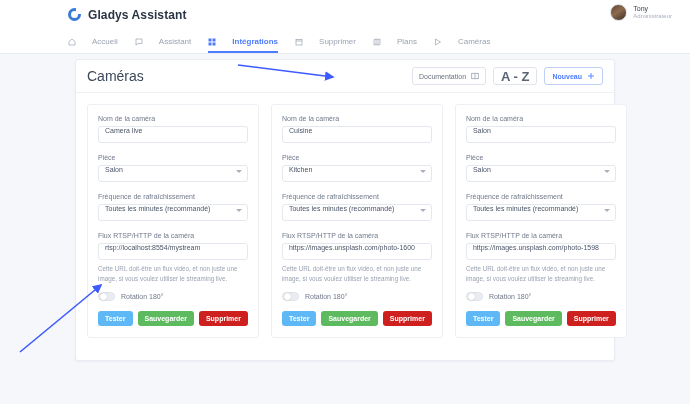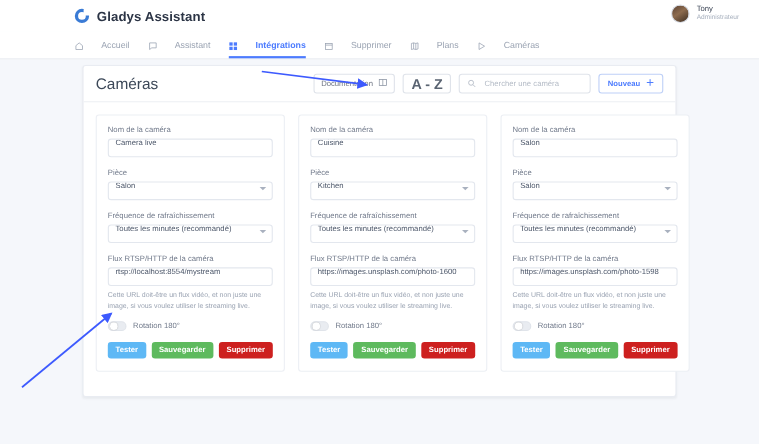--- a/index.html
+++ b/index.html
@@ -272,29 +272,20 @@
             <rect x="1.5" y="2.5" width="13" height="11"></rect>
             <path d="M8 2.5v11"></path>
           </svg>
       </span>
     </div>
 
     <div class="btn-az">
       <span>A - Z</span>
     </div>
 
-    <div class="search-wrap">
-      <span>
-        <svg viewBox="0 0 16 16" width="8" height="8" fill="none" stroke="#b4bbc6" stroke-width="1.6">
-            <circle cx="6.5" cy="6.5" r="4.5"></circle>
-            <path d="M10 10l4 4"></path>
-          </svg>
-      </span>
-      <input value="" placeholder="Chercher une caméra" style="">
-    </div>
 
     <div class="btn-new">
       <span>Nouveau</span>
       <span>
         <svg viewBox="0 0 16 16" width="8" height="8" fill="none" stroke="#4d7cfe" stroke-width="1.8">
             <path d="M8 2v12M2 8h12"></path>
           </svg>
       </span>
     </div>
   </div>

